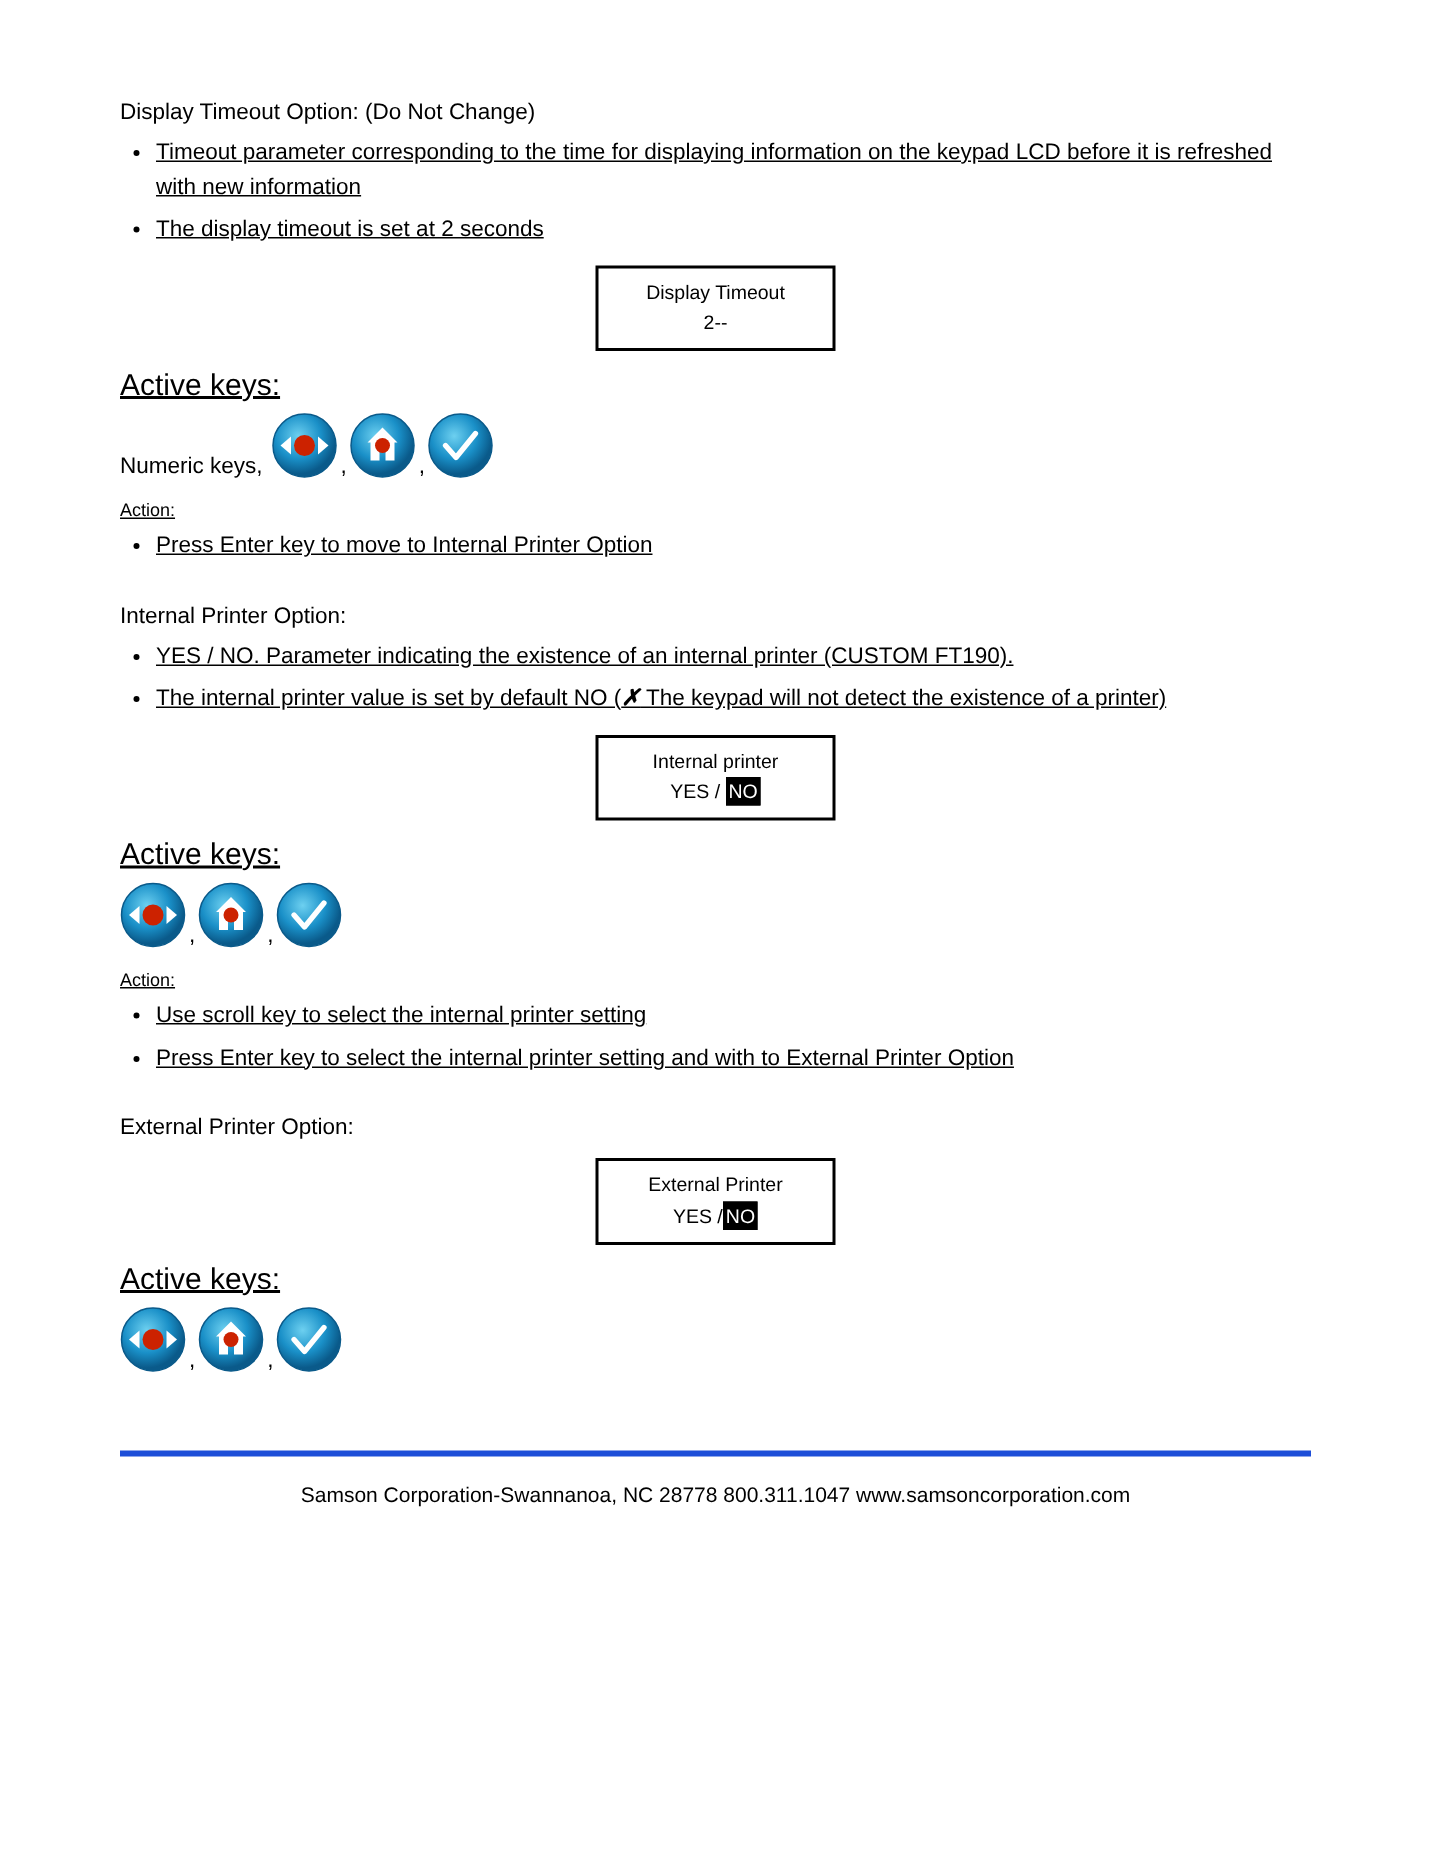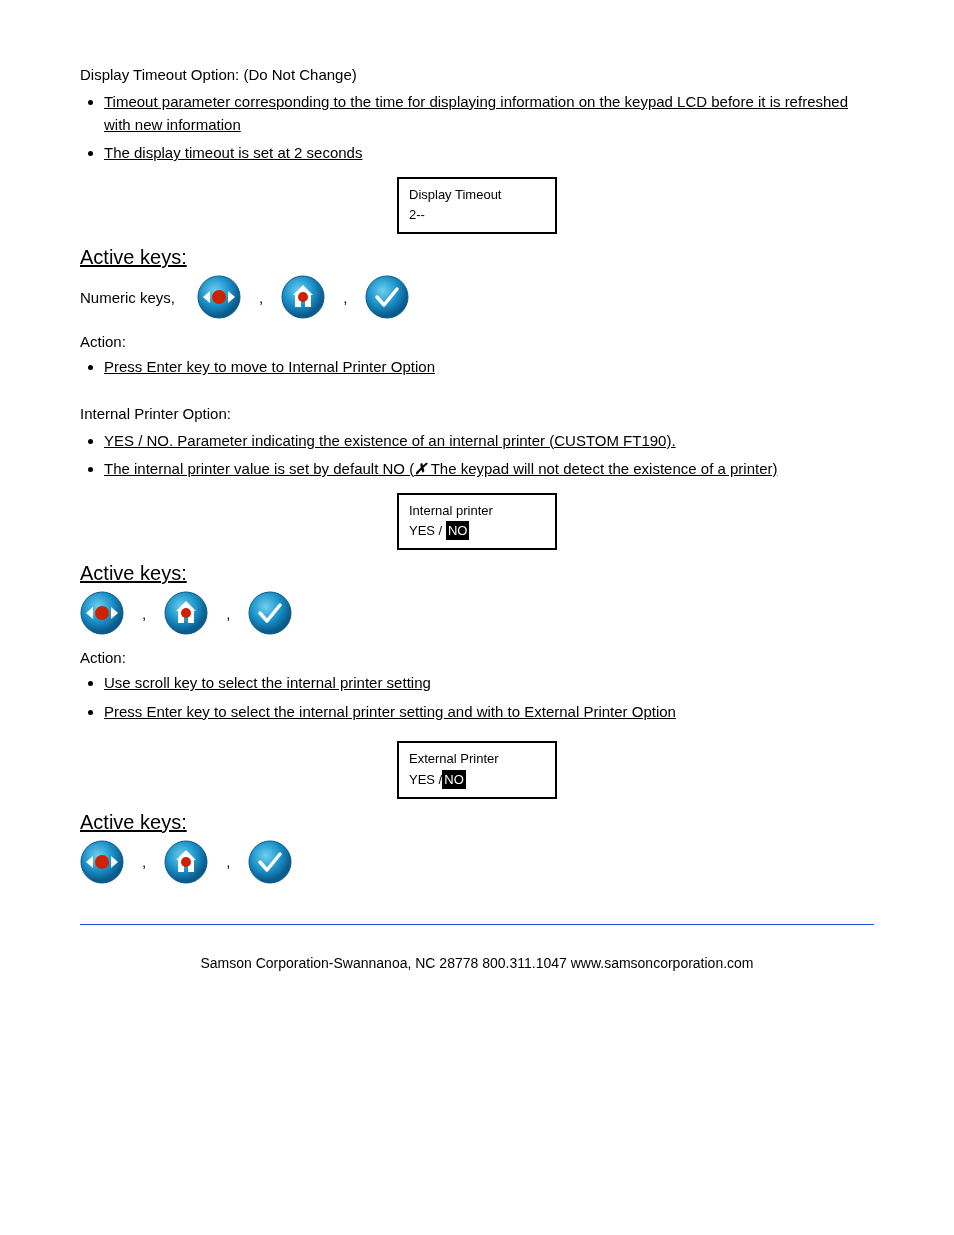--- a/index.html
+++ b/index.html
@@ -17,71 +17,73 @@
 
     .section-title { font-size: 15px; margin-bottom: 8px; margin-top: 26px; }
 
     ul { margin-left: 24px; margin-bottom: 10px; }
     ul li { margin-bottom: 6px; line-height: 1.5; text-decoration: underline; }
 
     .lcd-box {
       border: 2px solid #000;
       width: 160px;
       padding: 6px 10px;
+      text-align: center;
       margin: 12px auto;
       background: #fff;
       font-size: 13px;
       line-height: 1.6;
     }
 
     .lcd-box .lcd-title { font-size: 13px; }
     .lcd-box .lcd-value { font-size: 13px; }
 
     .active-keys-label {
       text-decoration: underline;
       font-size: 20px;
       margin-bottom: 6px;
       display: block;
     }
 
     .keys-row {
       display: flex;
-      align-items: center;
-      gap: 18px;
+      align-items: flex-end;
+      gap: 2px;
       margin-bottom: 14px;
       flex-wrap: wrap;
     }
 
     .keys-text {
       font-size: 15px;
       margin-right: 4px;
     }
 
     .action-label {
+      text-decoration: underline;
       display: block;
       margin-bottom: 6px;
-      font-size: 15px;
+      font-size: 12px;
     }
 
     .comma-sep {
       font-size: 15px;
     }
 
     .no-highlight {
       border: 2px solid #000;
       background: #000;
       color: #fff;
       padding: 0 0;
       font-size: 13px;
     }
 
     .footer {
-      margin-top: 40px;
-      border-top: 1px solid #1d4ed8;
-      padding-top: 30px;
+      margin-top: 52px;
+      border-top: 4px solid #1d4ed8;
+      padding-top: 17px;
       font-size: 14px;
       color: #000;
       text-align: center;
     }
 
     
     .svg-key {
       width: 44px;
       height: 44px;
       cursor: pointer;
@@ -227,20 +229,21 @@
   <div>
     <span class="action-label">Action:</span>
     <ul>
       <li>Use scroll key to select the internal printer setting</li>
       <li>Press Enter key to select the internal printer setting and with to External Printer Option</li>
     </ul>
   </div>
 </div>
 
 <div class="section">
+  <div class="section-title">External Printer Option:</div>
 
   <div class="lcd-box">
     <div class="lcd-title">External Printer</div>
     <div class="lcd-value">
       <span>YES /</span><span class="no-highlight">NO</span>
     </div>
   </div>
 
   <div>
     <span class="active-keys-label">Active keys:</span>

